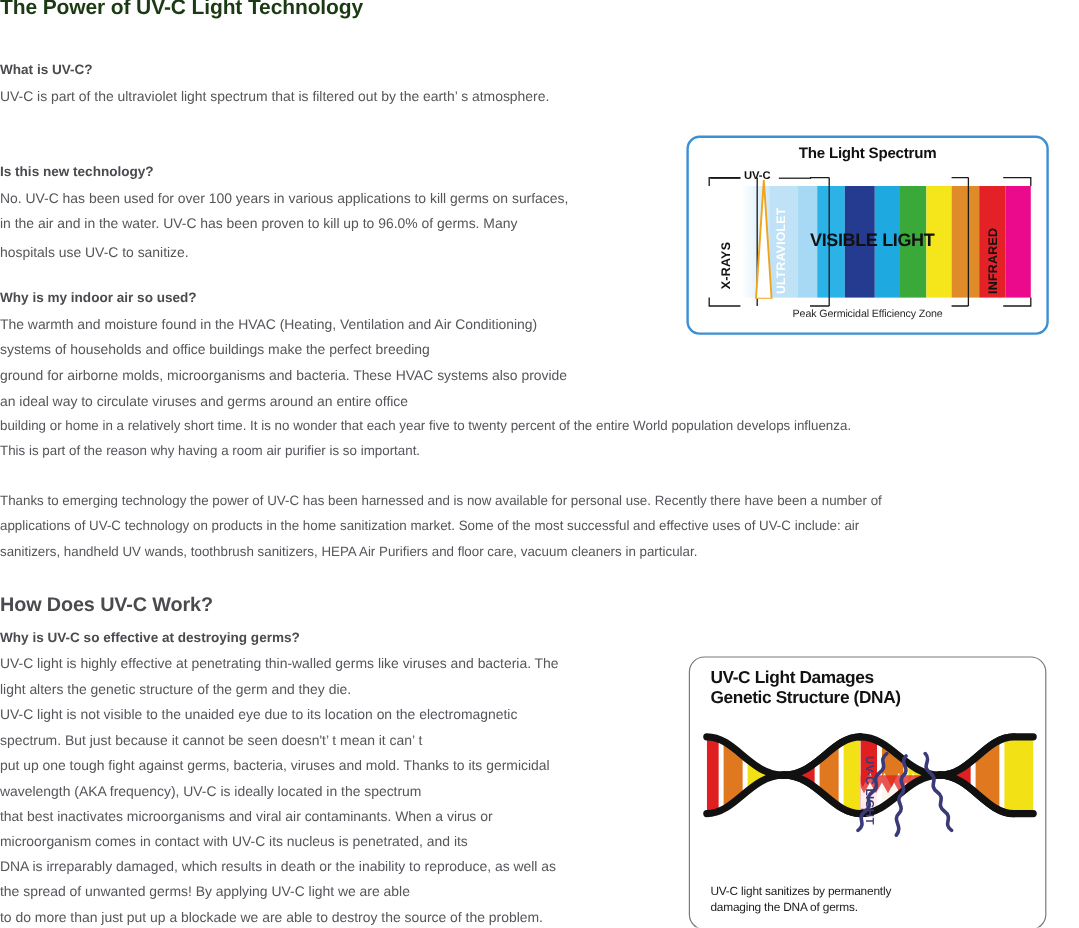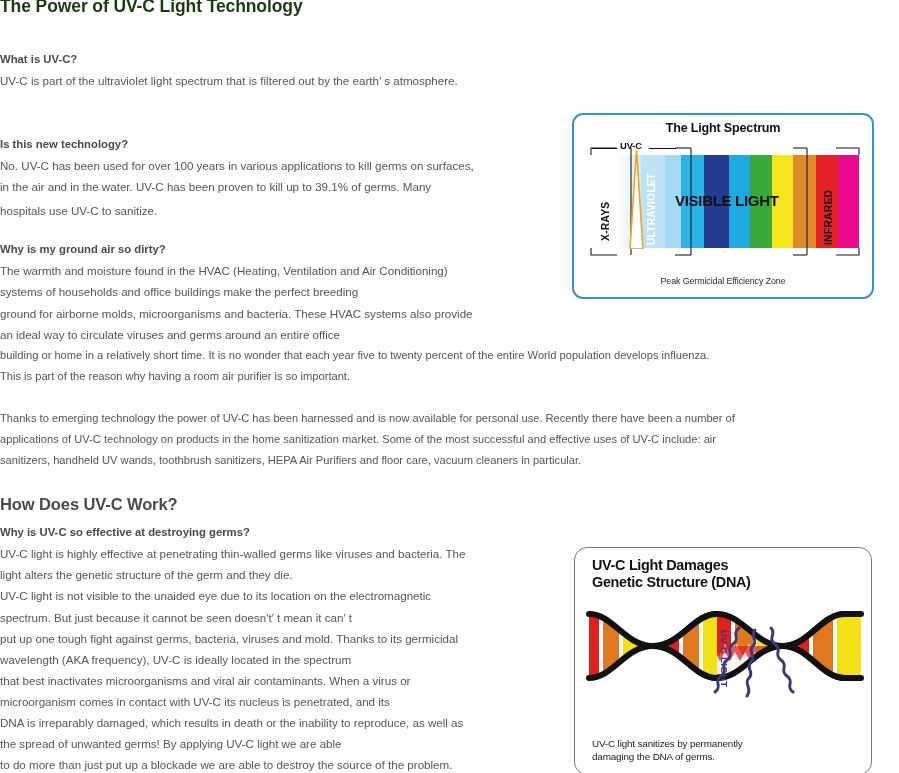--- a/index.html
+++ b/index.html
@@ -68,21 +68,21 @@
     transform: scaleX(0.985);
     transform-origin: left center;
   }
 
   
   .spectrum-card {
     position: absolute;
     left: 572px;
     top: 113px;
     width: 302px;
-    height: 186px;
+    height: 166px;
     border: 2px solid #3b8fd4;
     border-radius: 11px;
     background: #ffffff;
     box-sizing: border-box;
   }
   .spectrum-heading {
     position: absolute;
     left: 0; right: 0;
     top: 6px;
     text-align: center;
@@ -225,24 +225,24 @@
 
 <div class="page">
 
   <div class="doc-title">The Power of UV-C Light Technology</div>
 
   <div class="q" style="top:53px;">What is UV-C?</div>
   <div class="l" style="top:74px;">UV-C is part of the ultraviolet light spectrum that is filtered out by the earth’ s atmosphere.</div>
 
   <div class="q" style="top:138px;">Is this new technology?</div>
   <div class="l" style="top:159px;">No. UV-C has been used for over 100 years in various applications to kill germs on surfaces,</div>
-  <div class="l" style="top:180px;">in the air and in the water. UV-C has been proven to kill up to 39.1% of germs. Many</div>
+  <div class="l" style="top:180px;">in the air and in the water. UV-C has been proven to kill up to 96.0% of germs. Many</div>
   <div class="l" style="top:204px;">hospitals use UV-C to sanitize.</div>
 
-  <div class="q" style="top:243px;">Why is my ground air so dirty?</div>
+  <div class="q" style="top:243px;">Why is my indoor air so used?</div>
   <div class="l" style="top:264px;">The warmth and moisture found in the HVAC (Heating, Ventilation and Air Conditioning)</div>
   <div class="l" style="top:285px;">systems of households and office buildings make the perfect breeding</div>
   <div class="l" style="top:307px;">ground for airborne molds, microorganisms and bacteria. These HVAC systems also provide</div>
   <div class="l" style="top:328px;">an ideal way to circulate viruses and germs around an entire office</div>
   <div class="lw" style="top:349px;">building or home in a relatively short time. It is no wonder that each year five to twenty percent of the entire World population develops influenza.</div>
   <div class="lw" style="top:370px;">This is part of the reason why having a room air purifier is so important.</div>
 
   <div class="lw" style="top:412px;">Thanks to emerging technology the power of UV-C has been harnessed and is now available for personal use. Recently there have been a number of</div>
   <div class="lw" style="top:433px;">applications of UV-C technology on products in the home sanitization market. Some of the most successful and effective uses of UV-C include: air</div>
   <div class="lw" style="top:454px;">sanitizers, handheld UV wands, toothbrush sanitizers, HEPA Air Purifiers and floor care, vacuum cleaners in particular.</div>

